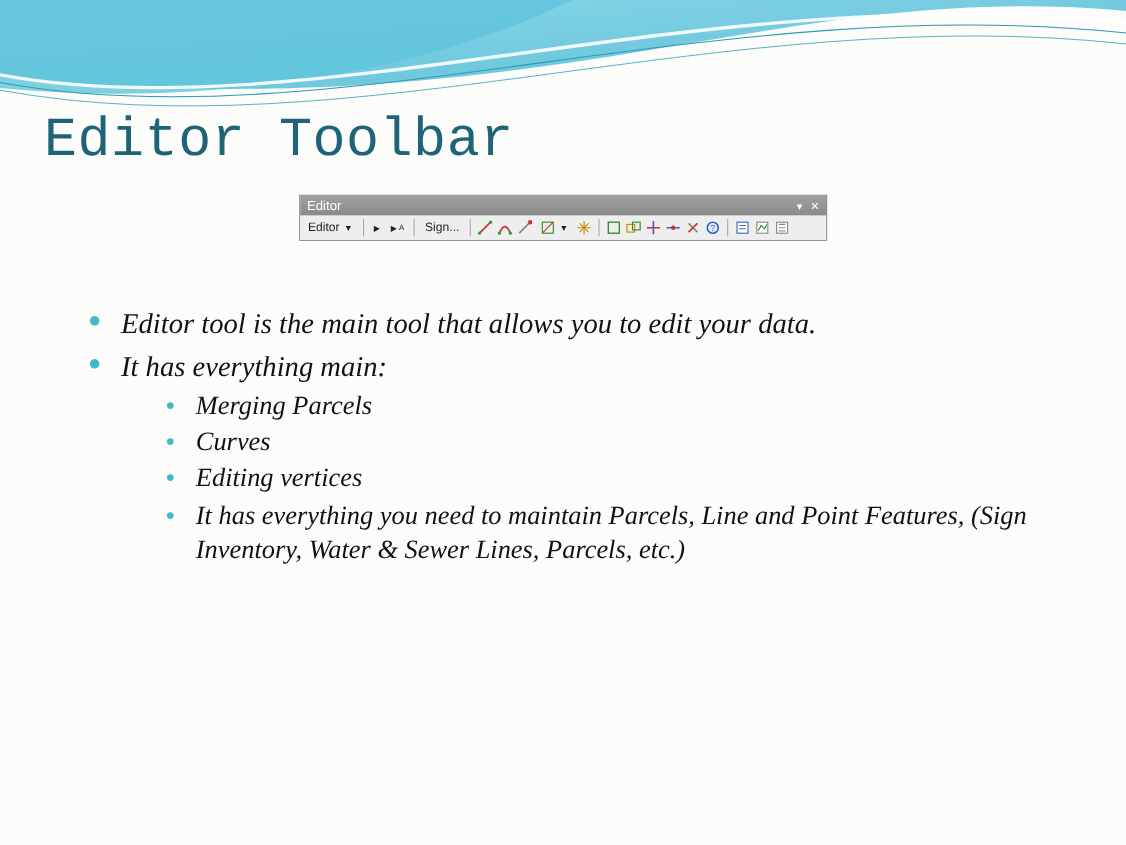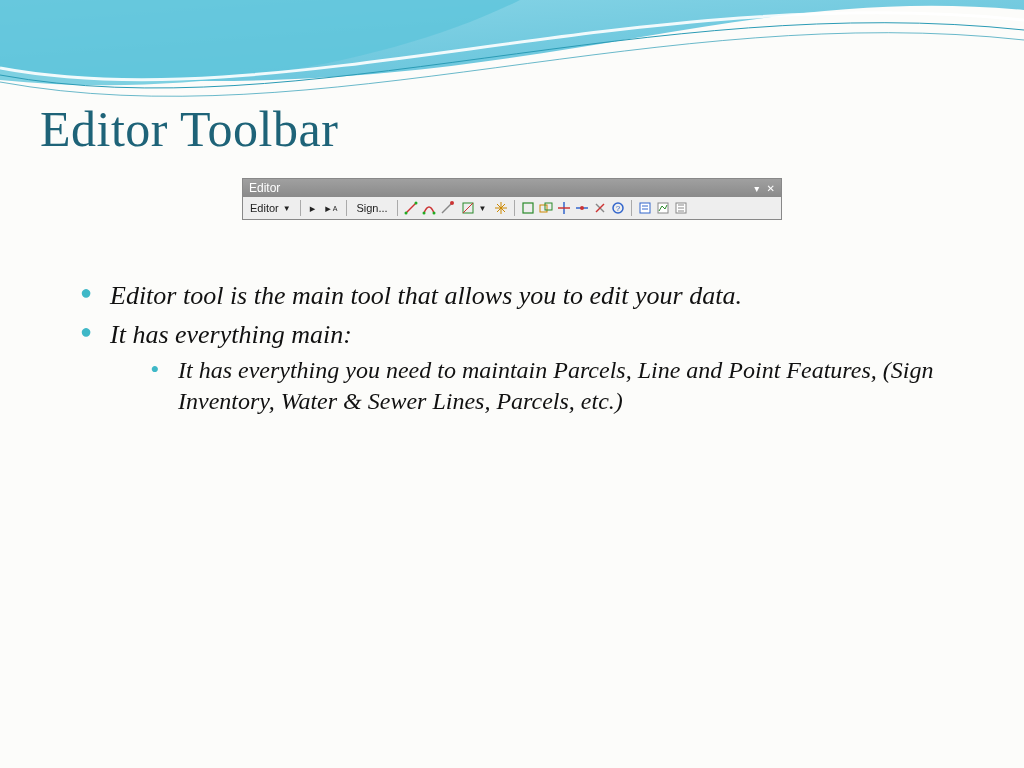--- a/index.html
+++ b/index.html
@@ -20,28 +20,28 @@
     pointer-events: none;
   }
   .content {
     position: relative;
     padding: 100px 40px 0 40px;
   }
   .title {
     font-size: 50px;
     font-weight: 400;
     color: #1e6378;
-    font-family: Liberation Serif, serif;
+    font-family: Liberation Mono, monospace;
     margin-bottom: 20px;
     letter-spacing: 0.5px;
   }
   .toolbar-img {
     display: block;
     margin: 0 auto 60px auto;
-    width: 540px;
+    width: 480px;
     border: 1px solid #888;
   }
   .toolbar-titlebar {
     background: linear-gradient(#a0a0a0, #8a8a8a);
     color: #fff;
     font-family: Tahoma, sans-serif;
     font-size: 12px;
     padding: 2px 6px;
     display: flex;
     justify-content: space-between;
@@ -236,17 +236,20 @@
             <line x1="4" y1="7" x2="10" y2="7" stroke="#888"></line>
             <line x1="4" y1="10" x2="10" y2="10" stroke="#888"></line>
           </svg></span>
     </div>
   </div>
 
   <ul class="bullets">
     <li><span>Editor tool is the main tool that allows you to edit your data.</span></li>
     <li><span>It has everything main:</span>
       <ul class="sub-bullets">
+        <li>Merging Parcels</li>
+        <li>Curves</li>
+        <li>Editing vertices</li>
         <li>It has everything you need to maintain Parcels, Line and Point Features, (Sign Inventory, Water &amp; Sewer Lines, Parcels, etc.)</li>
       </ul>
     </li>
   </ul>
 </div>
 
 </body></html>

